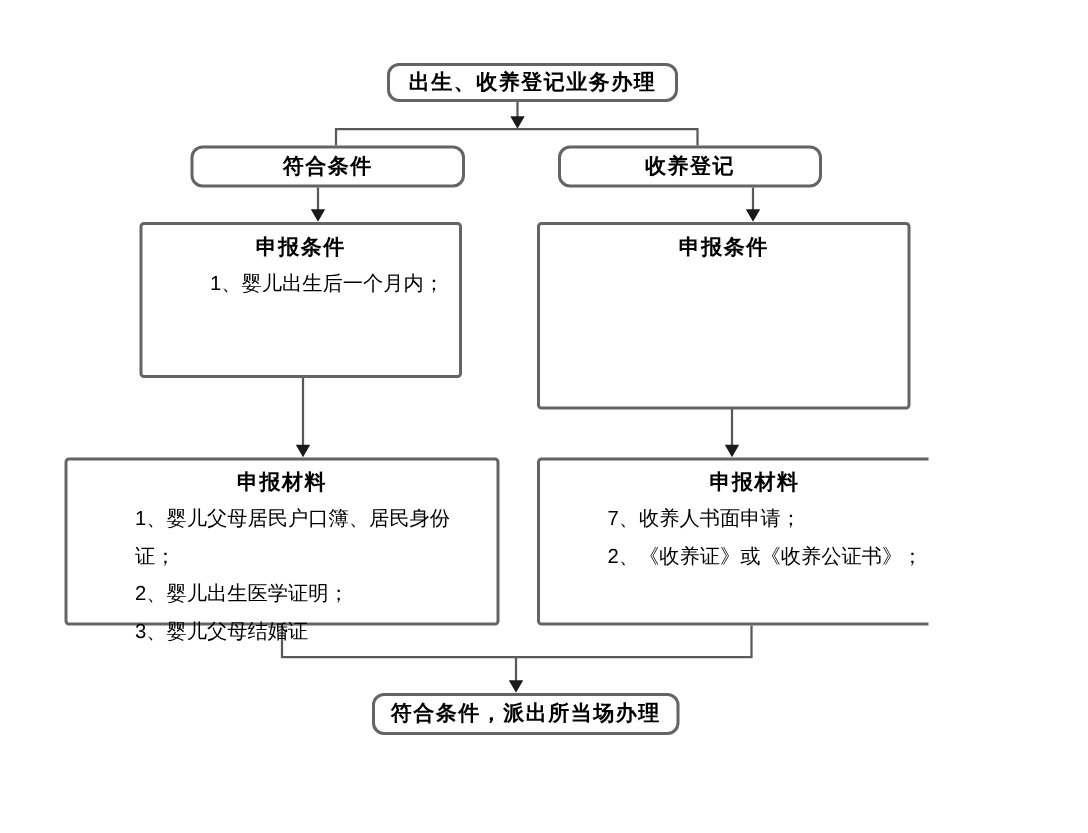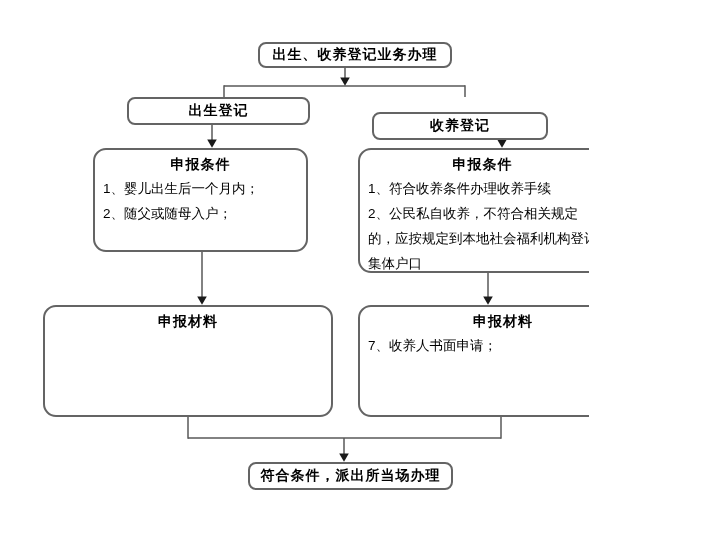--- a/index.html
+++ b/index.html
@@ -7,20 +7,21 @@
     padding: 0;
     background: #ffffff;
     font-family: "Liberation Sans", "DejaVu Sans", sans-serif;
   }
   #canvas {
     position: relative;
     width: 589px;
     height: 555px;
     background: #ffffff;
     overflow: hidden;
+    padding-left: 30px;
   }
   #connectors {
     position: absolute;
     left: 0;
     top: 0;
     pointer-events: none;
   }
   .box {
     position: absolute;
     box-sizing: border-box;
@@ -32,34 +33,35 @@
     border-radius: 8px;
     display: flex;
     align-items: center;
     justify-content: center;
     font-weight: 700;
     font-size: 14px;
     letter-spacing: 1px;
     white-space: nowrap;
   }
   .box.large {
-    border-radius: 13px;
+    border-radius: 3px;
     padding: 3px 0 0 0;
   }
   .box-title {
     text-align: center;
     font-weight: 700;
     font-size: 14px;
     line-height: 23px;
     letter-spacing: 1px;
   }
   .box-items {
     padding: 0 7px 0 8px;
     font-size: 13.5px;
     line-height: 25px;
+    margin-left: 37px;
   }
   .box-item {
     text-align: left;
   }
 </style>
 </head>
 <body>
 
 <div id="canvas">
 
@@ -90,51 +92,52 @@
       <polygon points="483.2,296.5 492.8,296.5 488,304.8"></polygon>
       <polygon points="339.2,453.5 348.8,453.5 344,461.8"></polygon>
     </g>
   </svg>
 
   <div class="box small" style="left:258px; top:42px; width:194px; height:26px;">
     <span>出生、收养登记业务办理</span>
   </div>
 
   <div class="box small" style="left:127px; top:97px; width:183px; height:28px;">
-    <span>出生登记</span>
+    <span>符合条件</span>
   </div>
 
-  <div class="box small" style="left:372px; top:112px; width:176px; height:28px;">
+  <div class="box small" style="left:372px; top:97px; width:176px; height:28px;">
     <span>收养登记</span>
   </div>
 
   <div class="box large" style="left:93px; top:148px; width:215px; height:104px;">
     <div class="box-title">申报条件</div>
     <div class="box-items">
       <div class="box-item">1、婴儿出生后一个月内；</div>
-      <div class="box-item">2、随父或随母入户；</div>
     </div>
   </div>
 
   <div class="box large" style="left:358px; top:148px; width:249px; height:125px;">
     <div class="box-title">申报条件</div>
-    <div class="box-items">
-      <div class="box-item">1、符合收养条件办理收养手续</div>
-      <div class="box-item">2、公民私自收养，不符合相关规定的，应按规定到本地社会福利机构登记集体户口</div>
-    </div>
   </div>
 
   <div class="box large" style="left:43px; top:305px; width:290px; height:112px;">
     <div class="box-title">申报材料</div>
+    <div class="box-items">
+      <div class="box-item">1、婴儿父母居民户口簿、居民身份证；</div>
+      <div class="box-item">2、婴儿出生医学证明；</div>
+      <div class="box-item">3、婴儿父母结婚证</div>
+    </div>
   </div>
 
   <div class="box large" style="left:358px; top:305px; width:290px; height:112px;">
     <div class="box-title">申报材料</div>
     <div class="box-items">
       <div class="box-item">7、收养人书面申请；</div>
+      <div class="box-item">2、《收养证》或《收养公证书》；</div>
     </div>
   </div>
 
   <div class="box small" style="left:248px; top:462px; width:205px; height:28px;">
     <span>符合条件，派出所当场办理</span>
   </div>
 
 </div>
 
 </body></html>

